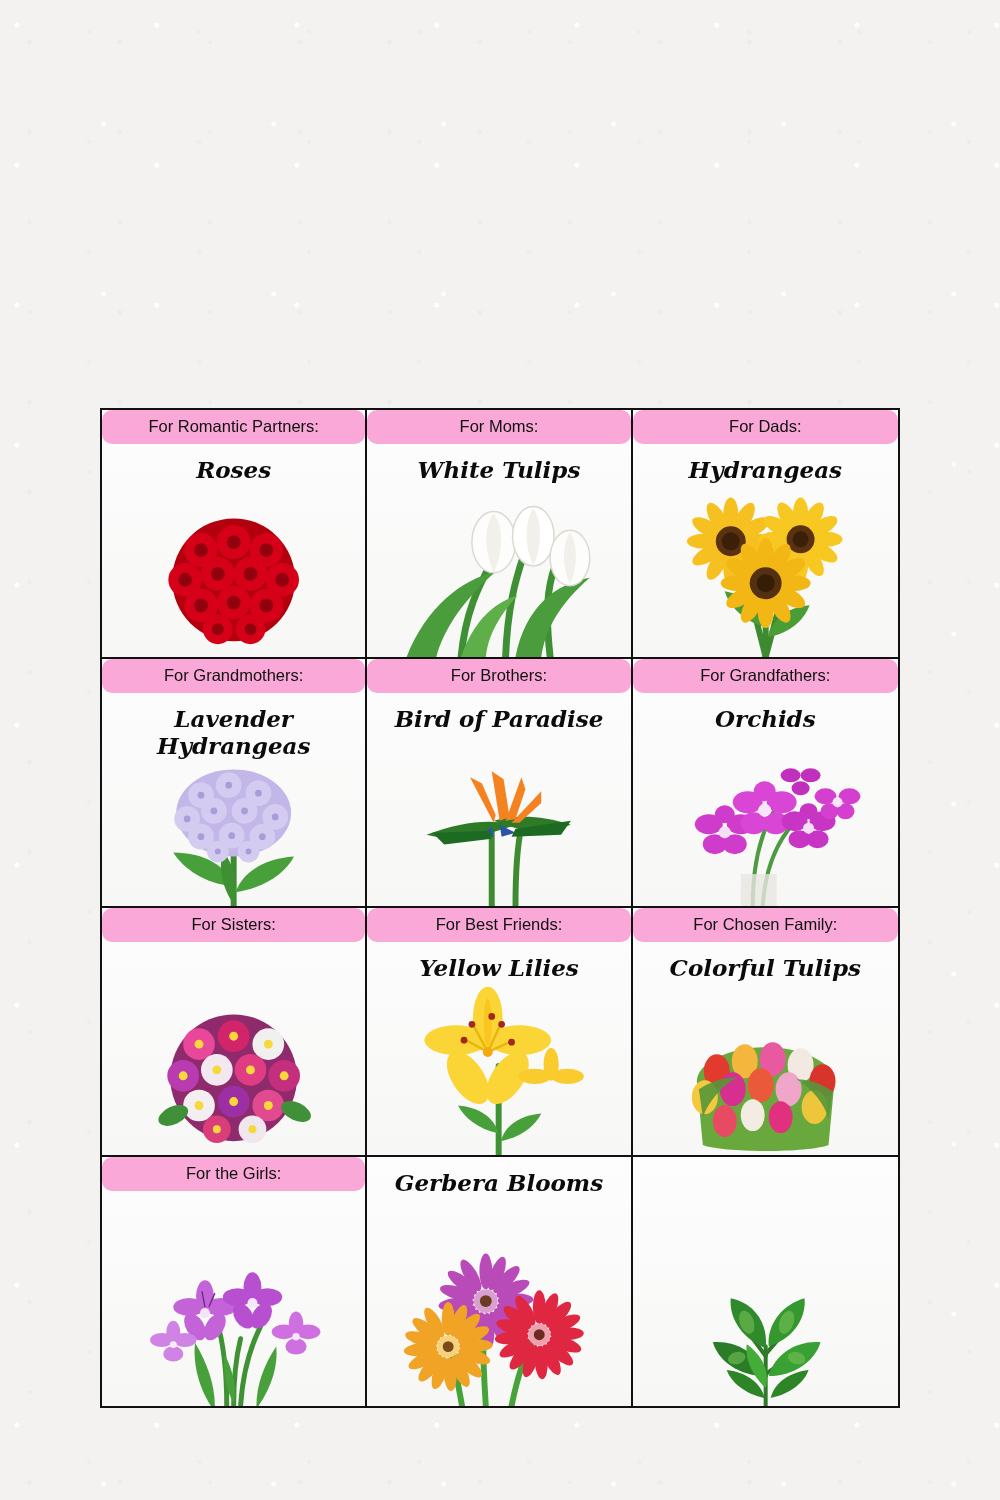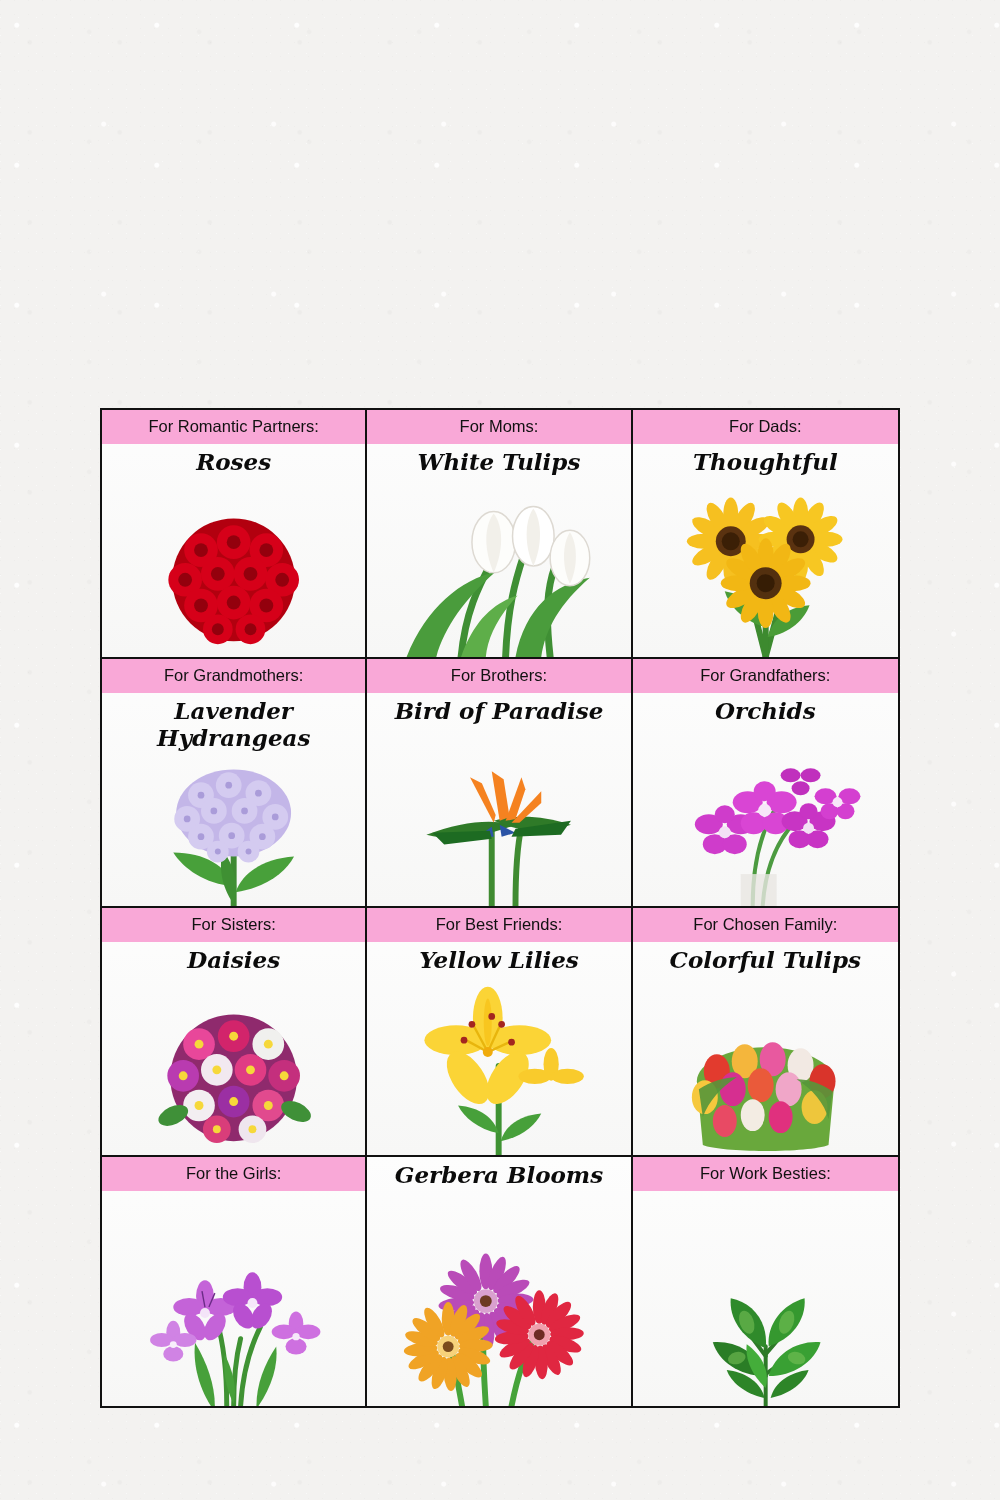--- a/index.html
+++ b/index.html
@@ -85,30 +85,31 @@
   }
   .cell:nth-child(3n) { border-right: none; }
   .cell.lastrow { border-bottom: none; }
   .cat {
     background: #f9a8d7;
     color: #111;
     font-size: 16.5px;
     text-align: center;
     padding: 7px 2px 8px 2px;
     font-family: "Liberation Sans", sans-serif;
+    border-radius: 10px;
   }
   .flower-name {
     font-family: "DejaVu Serif", "Liberation Serif", serif;
     font-style: italic;
     font-weight: 700;
     font-size: 23px;
     text-align: center;
     color: #0b0b0b;
     line-height: 1.18;
-    margin-top: 4px;
+    margin-top: 12px;
     padding: 0 20px;
     position: relative;
     z-index: 3;
   }
   .art {
     position: absolute;
     left: 0;
     right: 0;
     bottom: 0;
     height: 170px;
@@ -193,21 +194,21 @@
             <path d="M168 20 C159 33 159 58 168 78 C177 58 177 33 168 20 Z" fill="#f2f0ea"></path>
             <ellipse cx="205" cy="70" rx="20" ry="28" fill="#fdfdfb" stroke="#ddd9d2" stroke-width="1.5"></ellipse>
             <path d="M205 44 C197 56 197 80 205 96 C213 80 213 56 205 44 Z" fill="#f2f0ea"></path>
           </g>
         </svg>
       </div>
     </div>
 
     <div class="cell">
       <div class="cat">For Dads:</div>
-      <div class="flower-name">Thoughtful</div>
+      <div class="flower-name">Hydrangeas</div>
       <div class="art">
         <svg viewBox="0 0 266 170" preserveAspectRatio="xMidYMax meet">
           <g stroke="#3d8a2f" stroke-width="6" fill="none" stroke-linecap="round">
             <path d="M133 170 L105 60"></path>
               <path d="M133 170 L163 58"></path>
               <path d="M133 170 L133 96"></path>
           </g>
           <g fill="#4a9c37">
             <path d="M133 140 C110 134 96 118 92 104 C116 108 130 122 133 140 Z"></path>
             <path d="M135 150 C158 146 172 132 177 118 C153 120 139 134 135 150 Z"></path>
@@ -412,21 +413,20 @@
               <ellipse cx="0" cy="8" rx="9" ry="7"></ellipse>
                 </g>
             </g>
           </g>
         </svg>
       </div>
     </div>
 
     <div class="cell">
       <div class="cat">For Sisters:</div>
-      <div class="flower-name">Daisies</div>
       <div class="art">
         <svg viewBox="0 0 266 170" preserveAspectRatio="xMidYMax meet">
           <circle cx="133" cy="92" r="64" fill="#8f2a6d"></circle>
           <g>
             <circle cx="98" cy="58" r="16" fill="#e8479a"></circle>
             <circle cx="133" cy="50" r="16" fill="#d2246b"></circle>
             <circle cx="168" cy="58" r="16" fill="#f0f0ee"></circle>
             <circle cx="82" cy="90" r="16" fill="#b93bb0"></circle>
             <circle cx="116" cy="84" r="16" fill="#f2e9f0"></circle>
             <circle cx="150" cy="84" r="16" fill="#e03c84"></circle>
@@ -680,21 +680,20 @@
               <use href="#g3" transform="rotate(330)"></use>
             </g>
             <circle r="11" fill="#f7d27a"></circle>
               <circle r="5.5" fill="#7a4a1c"></circle>
           </g>
         </svg>
       </div>
     </div>
 
     <div class="cell lastrow">
-      <div class="cat">For Work Besties:</div>
       <div class="art">
         <svg viewBox="0 0 266 170" preserveAspectRatio="xMidYMax meet">
           <g stroke="#2e7a28" stroke-width="4" fill="none" stroke-linecap="round">
             <path d="M133 170 L133 110"></path>
               <path d="M133 140 L96 112"></path>
               <path d="M133 138 L172 110"></path>
             <path d="M133 120 L108 86"></path>
               <path d="M133 118 L162 84"></path>
           </g>
           <g fill="#2f8a2b">

